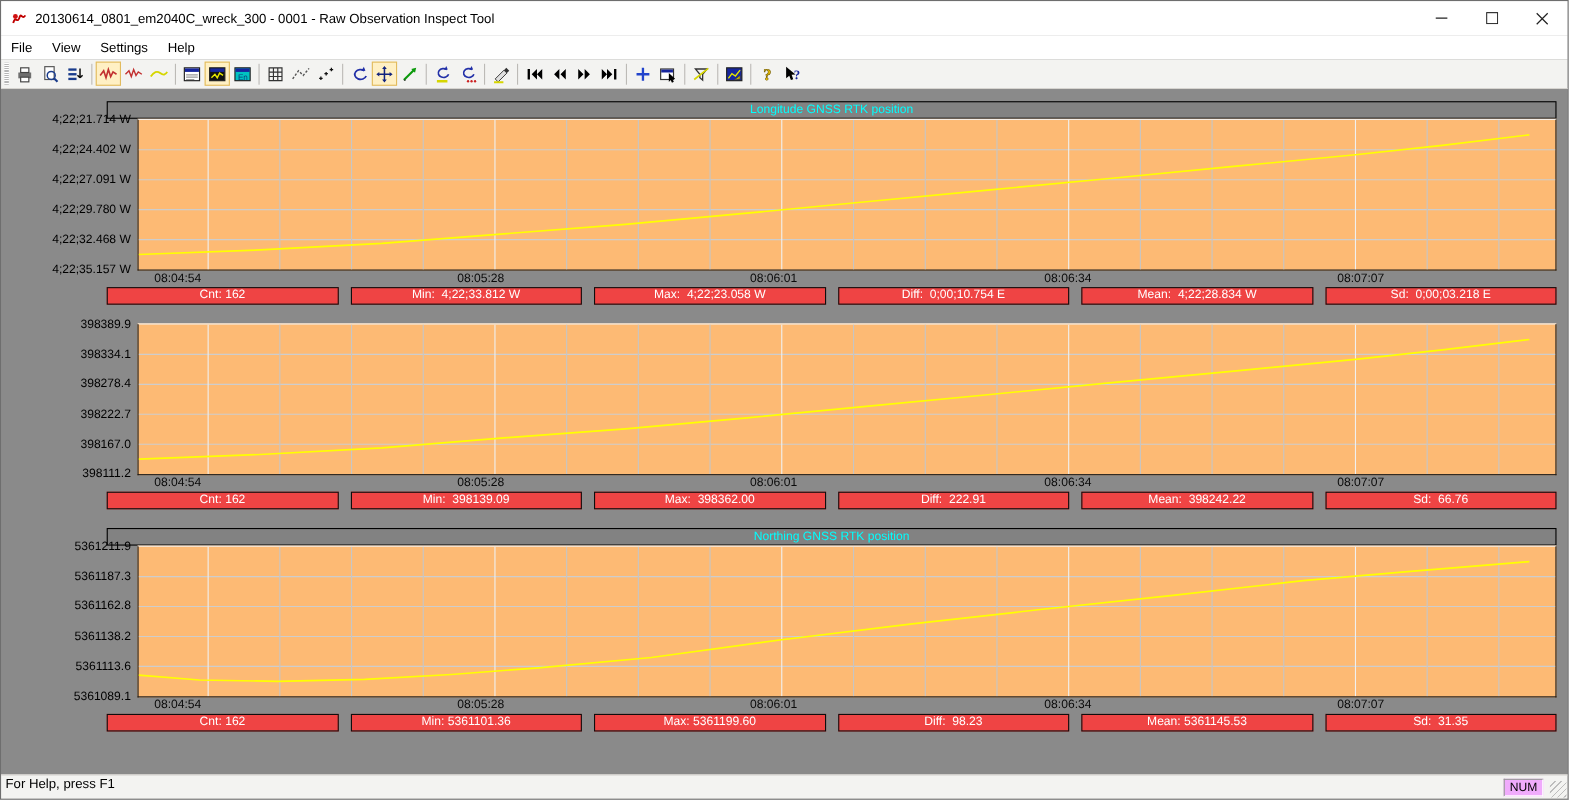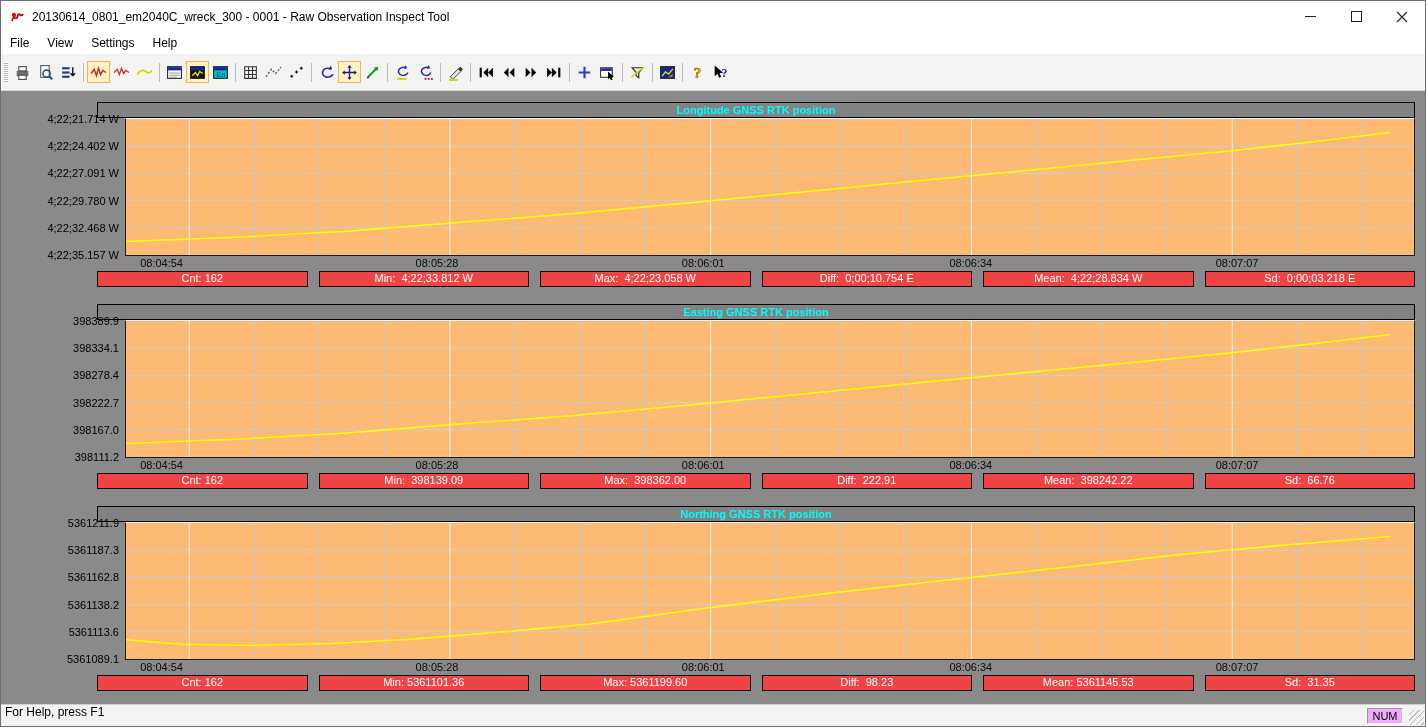--- a/index.html
+++ b/index.html
@@ -12,41 +12,41 @@
   .app-icon { margin:0 6px 0 9px; width:16px; height:16px; }
   .title-text { font-size:12px; color:#000; }
   .win-btns { margin-left:auto; display:flex; height:100%; }
   .win-btn { width:46px; height:100%; display:flex; align-items:center; justify-content:center; }
 
   
   .menubar { height:22px; background:#ffffff; display:flex; align-items:center; font-size:12px; color:#000; flex:0 0 auto; }
   .menu-item { padding:3px 9px; }
 
   
-  .toolbar { height:37px; background:#f3f3f1; border-bottom:1px solid #d6d4d0; display:flex; align-items:center; padding-left:2px; flex:0 0 auto; }
+  .toolbar { height:27px; background:#f3f3f1; border-bottom:1px solid #d6d4d0; display:flex; align-items:center; padding-left:2px; flex:0 0 auto; }
   .tb-grip { width:4px; height:20px; margin:0 3px 0 1px;
     background:repeating-linear-gradient(#ffffff 0 1px, #b5b5b5 1px 2px); }
   .tb-btn { width:23px; height:22px; display:flex; align-items:center; justify-content:center; border:1px solid transparent; flex:0 0 auto; }
   .tb-btn.pressed { background:#fff0c4; border-color:#e2bb5e; }
   .tb-sep { width:1px; height:19px; background:#bcbab6; margin:0 3px; flex:0 0 auto; }
 
   
   .infobar { height:19px; background:#f3f3f1; border-bottom:1px solid #9e9e9e; display:flex; align-items:center; font-size:12px; color:#000; position:relative; flex:0 0 auto; }
   .info-label { width:164px; padding-left:4px; }
   .info-field { background:#fff; border:1px solid #adadad; height:16px; line-height:14px; padding:0 4px; margin-right:5px; white-space:pre; overflow:hidden; }
   .f-obs { width:318px; }
   .f-time { width:150px; }
   .f-fix { width:64px; }
   .info-grip { position:absolute; right:0; top:1px; width:17px; height:17px;
     background:repeating-linear-gradient(135deg, transparent 0 3px, #b3b3b3 3px 4px); }
 
   
   .client { flex:1 1 auto; background:#8a8a8a; padding:11px 0 0 96px; overflow:hidden; }
   .chart-block { width:1318px; margin-bottom:17px; position:relative; }
-  .chart-title { height:16px; border:1px solid #000; background:#828282; color:#00ffff; font-size:11px; font-weight:bold; text-align:center; line-height:14px; }
+  .chart-title { height:16px; border:1px solid #000; background:#828282; color:#00ffff; font-size:11px; font-weight:normal; text-align:center; line-height:14px; }
   .plot { height:138px; background:#fdba74; border:1px solid #1c1c1c; border-top:1px solid #f4f4f4; position:relative;margin-left:28px; }
   .plot svg { position:absolute; left:0; top:0; width:100%; height:100%; display:block; }
   .ytick { position:absolute; right:calc(100% + 7px); transform:translateY(-50%); font-size:11px; color:#000; white-space:nowrap; }
   .xrow { position:relative; height:13px; font-size:11px; color:#0a0a0a; margin-top:1px; }
   .xtick { position:absolute; top:0; transform:translateX(-50%); white-space:nowrap; }
   .xt0{left:4.9%} .xt1{left:25.8%} .xt2{left:46.0%} .xt3{left:66.3%} .xt4{left:86.5%}
   .yt0{top:0} .yt1{top:20%} .yt2{top:40%} .yt3{top:60%} .yt4{top:80%} .yt5{top:100%}
   .stats { display:flex; gap:11px; height:16px; margin-top:1px; }
   .stat { flex:1; border:1px solid #0e0e0e; background:#ef4444; color:#ffffff; font-size:11px; line-height:13px; text-align:center; white-space:pre; overflow:hidden; }
 
@@ -343,21 +343,20 @@
         <div class="stat">Cnt: 162</div>
         <div class="stat">Min:  4;22;33.812 W</div>
         <div class="stat">Max:  4;22;23.058 W</div>
         <div class="stat">Diff:  0;00;10.754 E</div>
         <div class="stat">Mean:  4;22;28.834 W</div>
         <div class="stat">Sd:  0;00;03.218 E</div>
       </div>
     </div>
 
     <div class="chart-block">
-      <div class="chart-title">Easting GNSS RTK position</div>
       <div class="plot">
         <svg viewBox="0 0 1316 136" preserveAspectRatio="none">
             <line x1="0" y1="27.2" x2="1316" y2="27.2" stroke="#cdcdcd" stroke-width="1" vector-effect="non-scaling-stroke"></line>
             <line x1="0" y1="54.4" x2="1316" y2="54.4" stroke="#cdcdcd" stroke-width="1" vector-effect="non-scaling-stroke"></line>
             <line x1="0" y1="81.6" x2="1316" y2="81.6" stroke="#cdcdcd" stroke-width="1" vector-effect="non-scaling-stroke"></line>
             <line x1="0" y1="108.8" x2="1316" y2="108.8" stroke="#cdcdcd" stroke-width="1" vector-effect="non-scaling-stroke"></line>
             <line x1="64.6" y1="0" x2="64.6" y2="136" stroke="#f0f0f0" stroke-width="1" vector-effect="non-scaling-stroke"></line>
             <line x1="131.2" y1="0" x2="131.2" y2="136" stroke="#c6c6c6" stroke-width="1" vector-effect="non-scaling-stroke"></line>
             <line x1="197.8" y1="0" x2="197.8" y2="136" stroke="#c6c6c6" stroke-width="1" vector-effect="non-scaling-stroke"></line>
             <line x1="264.4" y1="0" x2="264.4" y2="136" stroke="#c6c6c6" stroke-width="1" vector-effect="non-scaling-stroke"></line>

